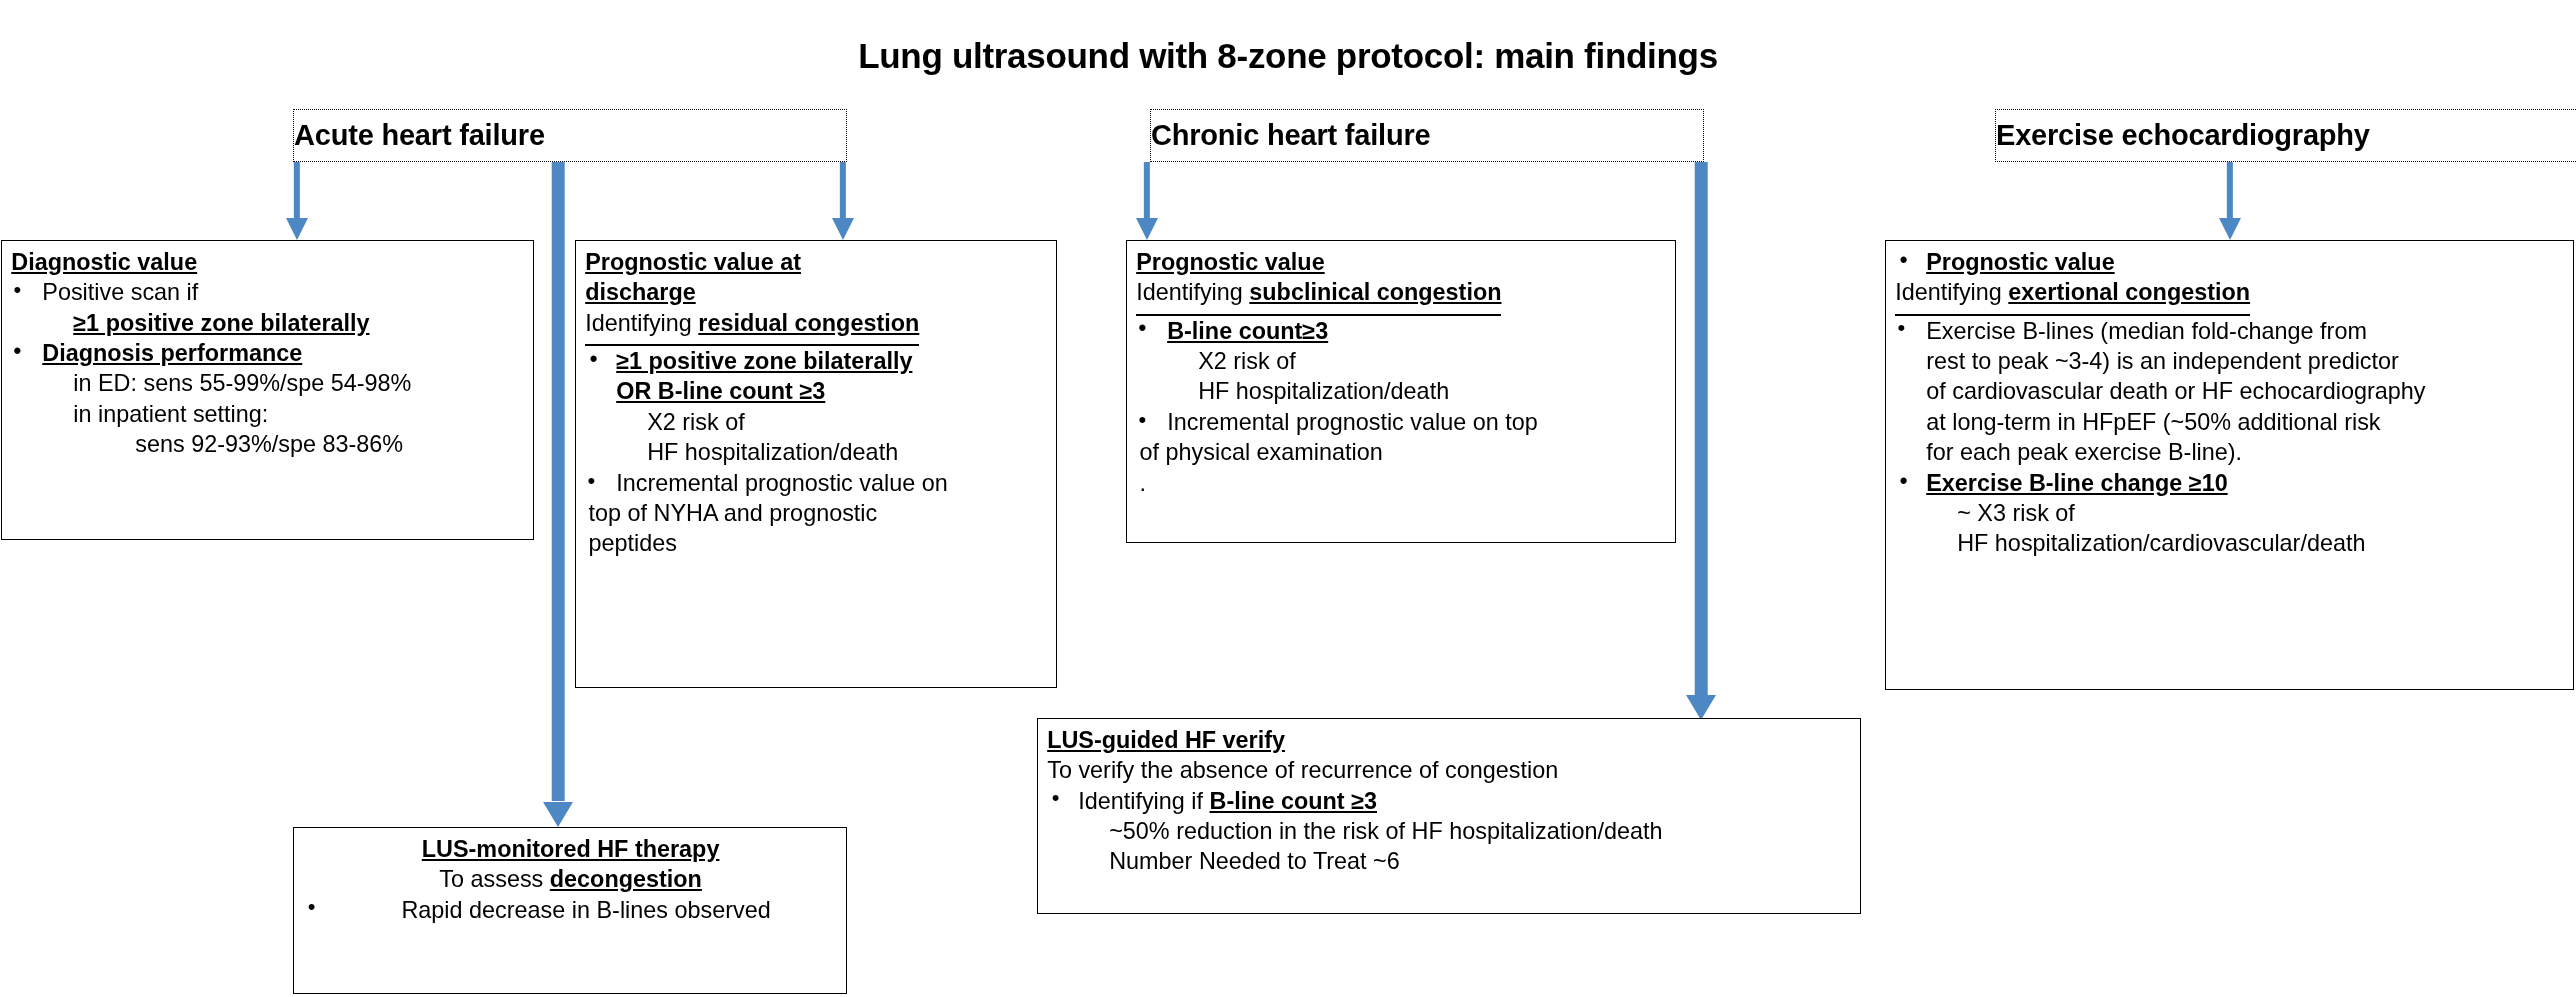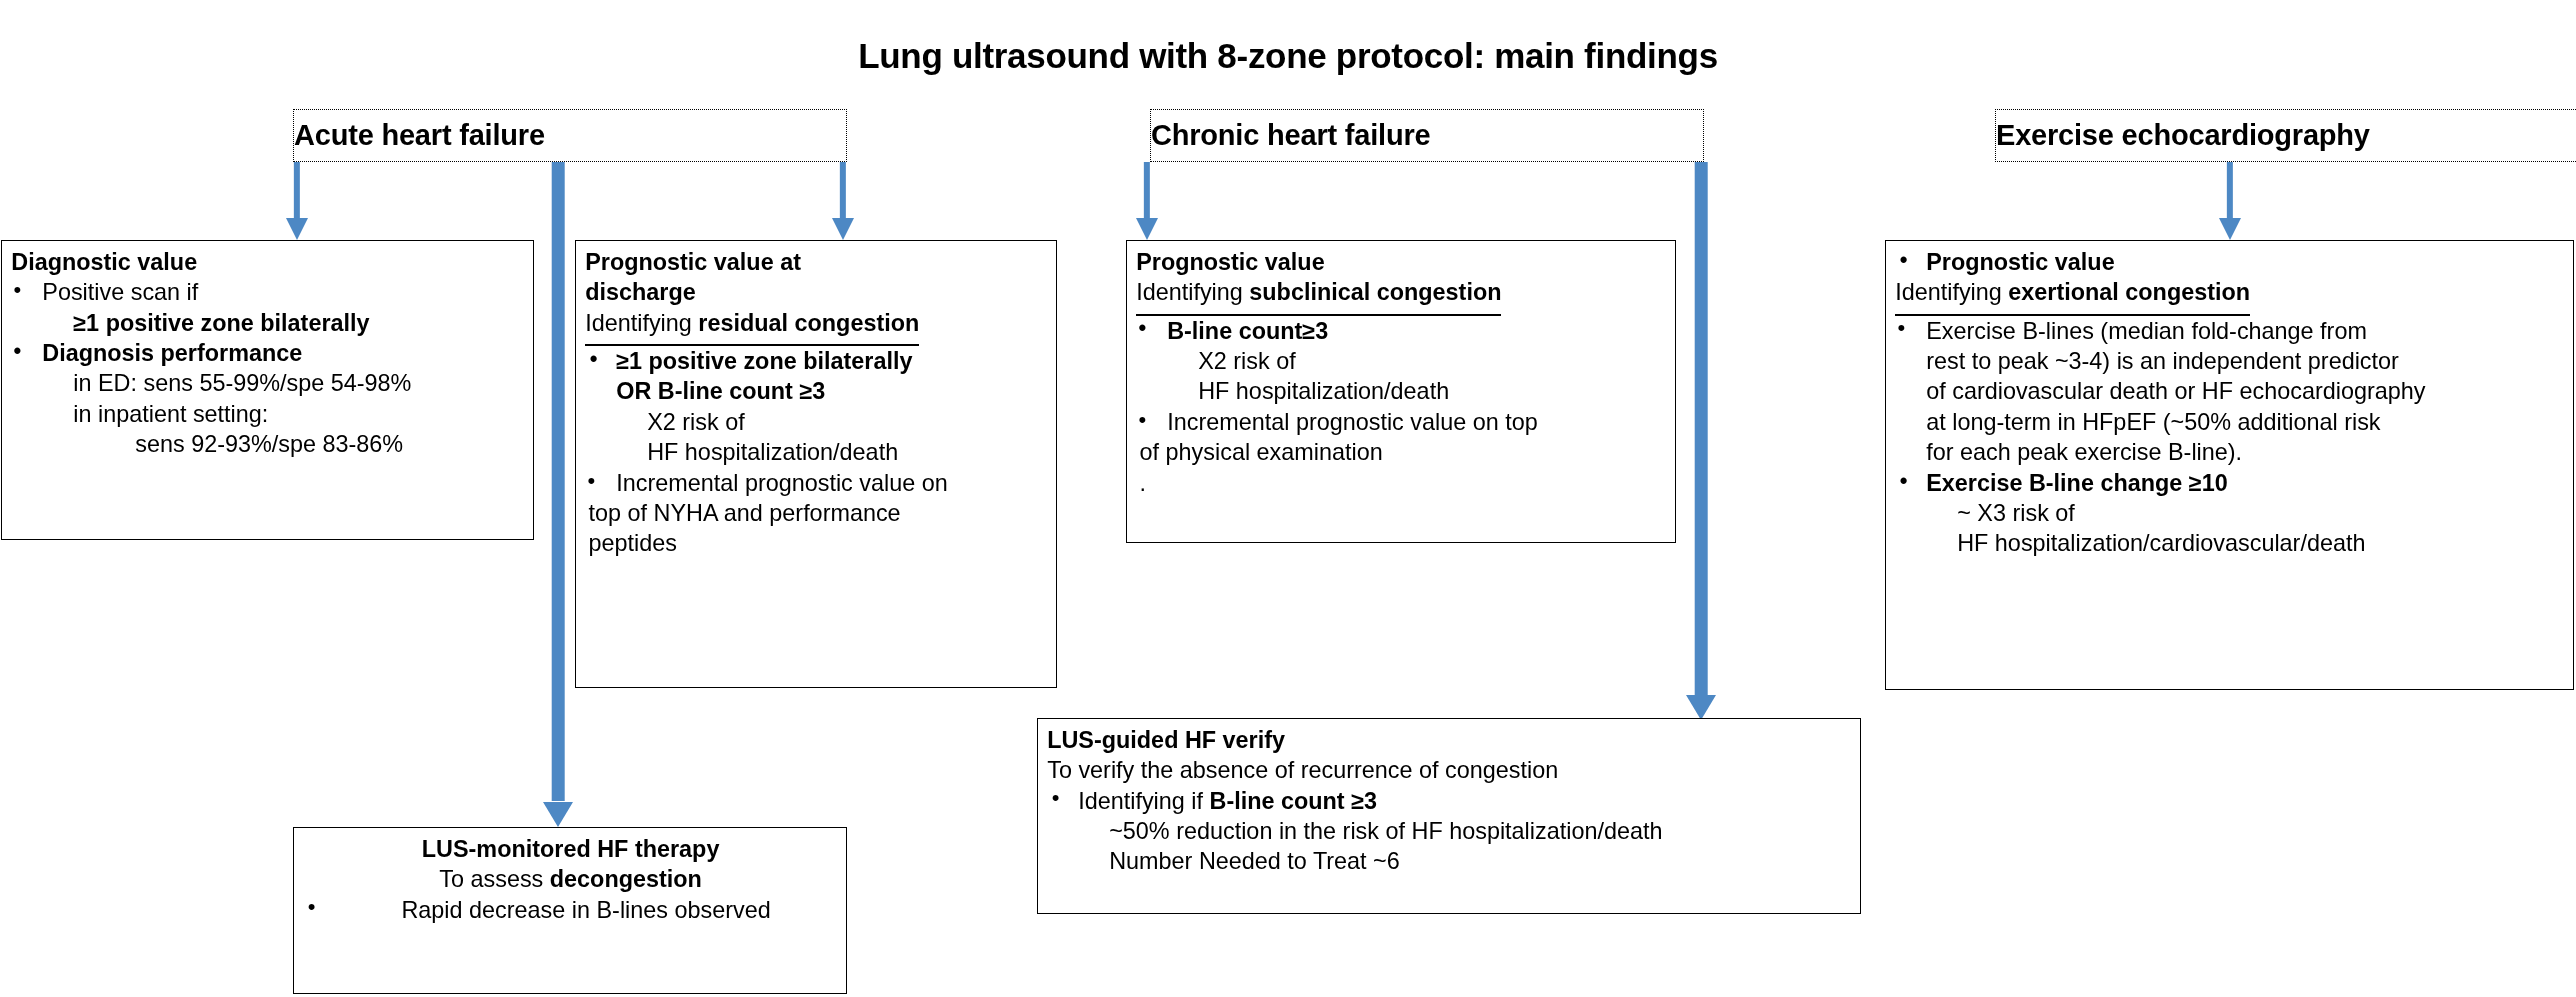--- a/index.html
+++ b/index.html
@@ -56,21 +56,21 @@
     border: 1.1px solid #000000;
     background: #ffffff;
     box-sizing: border-box;
     padding: 5.7px 8px 5.7px 9.2px;
   }
   .line {
     font-size: 23.4px;
     line-height: 1.30;
     white-space: nowrap;
   }
-  .b { font-weight: bold; }
+  .b { font-weight: bold; text-decoration: underline; }
   .ind1 { padding-left: 31px; }
   .ind2 { padding-left: 62px; }
   .ind4 { padding-left: 124px; }
 
   
   .bullet {
     position: relative;
     padding-left: 31px;
     font-size: 23.4px;
     line-height: 1.30;
@@ -194,21 +194,21 @@
     </div>
     <div class="bullet b">
       <span>≥1 positive zone bilaterally</span>
     </div>
     <div class="line b ind1">OR B-line count ≥3</div>
     <div class="line ind2">X2 risk of</div>
     <div class="line ind2">HF hospitalization/death</div>
     <div class="bullet tight">
       <span>Incremental prognostic value on</span>
     </div>
-    <div class="line" style="padding-left:3.4px;">top of NYHA and performance</div>
+    <div class="line" style="padding-left:3.4px;">top of NYHA and prognostic</div>
     <div class="line" style="padding-left:3.4px;">peptides</div>
   </div>
 
   <div class="box" style="left:1126px; top:240px; width:550px; height:303px;">
     <div class="line b">Prognostic value</div>
     <div class="line">
       <span class="ul-line">
         <span>Identifying</span>
         <span class="b">subclinical congestion</span>
       </span>

